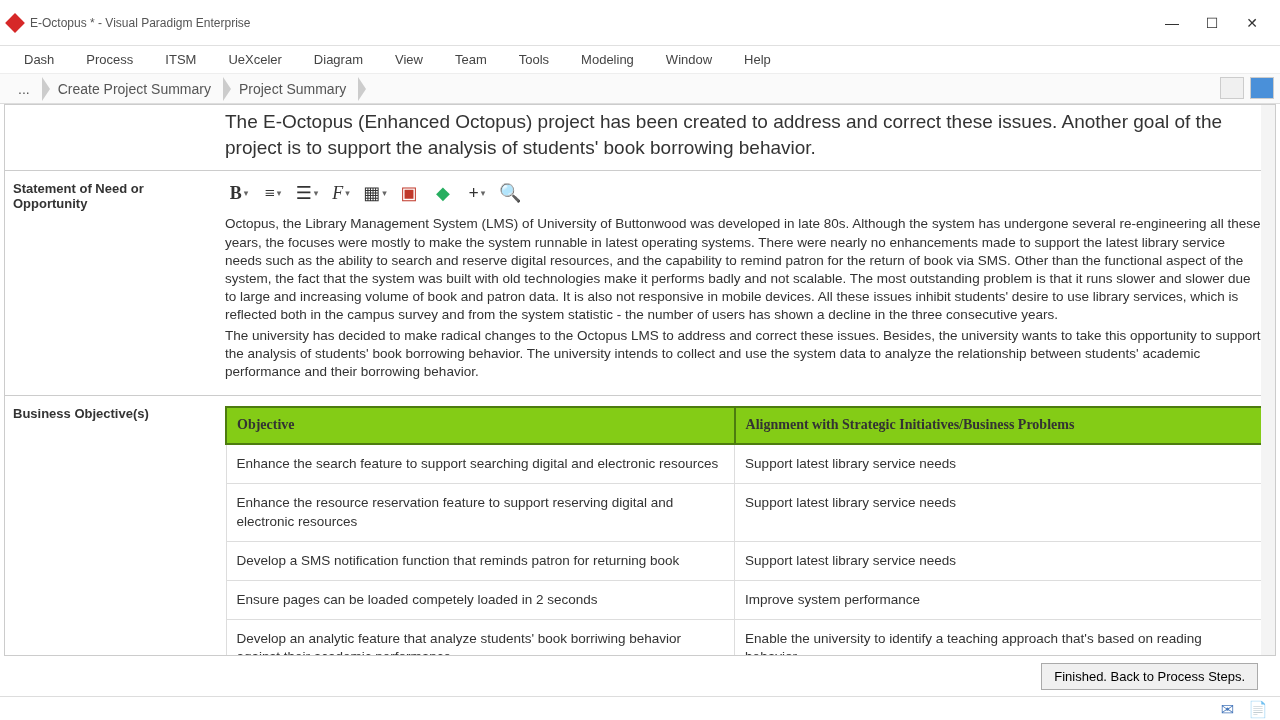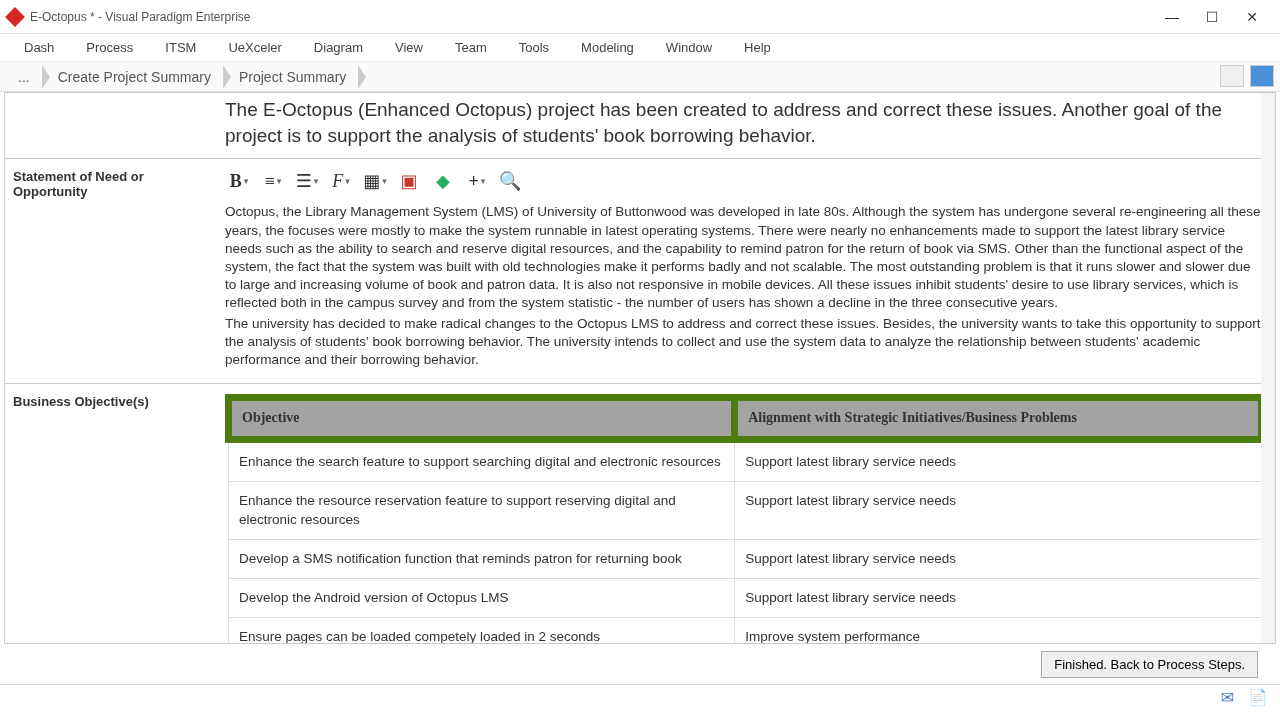--- a/index.html
+++ b/index.html
@@ -1,18 +1,18 @@
 <!DOCTYPE html>
 <html><head>
 <meta charset="utf-8">
 <style>
   * { box-sizing: border-box; margin: 0; padding: 0; }
   body { font-family: "Segoe UI", Tahoma, Arial, sans-serif; font-size: 13px; background: #fff; color: #333; width: 1280px; height: 720px; overflow: hidden; position: relative; }
   
-  .titlebar { height: 34px; display: flex; align-items: center; padding: 6px 8px; background: #fff; border-bottom: 1px solid #e0e0e0; }
+  .titlebar { height: 46px; display: flex; align-items: center; padding: 6px 8px; background: #fff; border-bottom: 1px solid #e0e0e0; }
   .titlebar .app-icon { width: 14px; height: 14px; background: #d62828; transform: rotate(45deg); margin-right: 8px; }
   .titlebar .title { flex: 1; font-size: 12px; color: #555; }
   .win-controls { display: flex; gap: 0; }
   .win-controls .btn { width: 40px; height: 28px; display: flex; align-items: center; justify-content: center; font-size: 14px; cursor: pointer; }
   
   .menubar { height: 28px; display: flex; align-items: center; padding: 0 8px; background: #fff; border-bottom: 1px solid #eee; }
   .menubar .item { padding: 4px 16px; font-size: 13px; color: #444; cursor: pointer; }
   
   .breadcrumb { height: 30px; display: flex; align-items: center; padding: 0 4px; background: #fafafa; border-bottom: 1px solid #ddd; position: relative; }
   .bc-item { padding: 4px 14px; font-size: 14px; color: #555; position: relative; cursor: pointer; }
@@ -27,21 +27,21 @@
   .section-body { flex: 1; padding: 8px 10px 12px 10px; font-size: 13.5px; line-height: 1.35; color: #333; }
   .section-body p { margin-bottom: 2px; }
   
   .intro-text { padding: 4px 10px 10px 220px; font-size: 19px; line-height: 1.35; border-bottom: 1px solid #ccc; }
   
   .toolbar { display: flex; align-items: center; gap: 6px; padding: 2px 0 10px 0; }
   .toolbar .tb { width: 28px; height: 24px; display: flex; align-items: center; justify-content: center; font-size: 18px; cursor: pointer; font-family: Georgia, serif; }
   .toolbar .drop::after { content: "▾"; font-size: 9px; margin-left: 2px; color: #666; }
   
   .obj-table { width: 100%; border-collapse: collapse; font-size: 13.5px; margin-top: 2px; }
-  .obj-table th { background: #a3a3a3; padding: 8px 10px; text-align: left; font-family: Georgia, serif; font-weight: bold; font-size: 14px; border: 7px solid #4d7c0f; margin-left: 19px; }
+  .obj-table th { background: #84cc16; padding: 8px 10px; text-align: left; font-family: Georgia, serif; font-weight: bold; font-size: 14px; border: 2px solid #4d7c0f; margin-left: 19px; }
   .obj-table td { padding: 10px 10px; border: 1px solid #ddd; vertical-align: top; }
   
   .footer-btn-row { height: 40px; display: flex; justify-content: flex-end; align-items: center; padding: 0 22px; }
   .footer-btn { padding: 5px 12px; border: 1px solid #aaa; background: #f0f0f0; font-size: 13px; cursor: pointer; }
   
   .statusbar { height: 26px; border-top: 1px solid #ddd; display: flex; justify-content: flex-end; align-items: center; padding: 0 12px; gap: 14px; }
   .statusbar .sicon { font-size: 16px; cursor: pointer; color: #4a7abc; }
   
   .scrollbar-v { position: absolute; right: 0; top: 0; bottom: 0; width: 14px; background: #f4f4f4; }
 </style>
@@ -130,24 +130,20 @@
           </tr>
           <tr>
             <td>Enhance the resource reservation feature to support reserving digital and electronic resources</td>
             <td>Support latest library service needs</td>
           </tr>
           <tr>
             <td>Develop a SMS notification function that reminds patron for returning book</td>
             <td>Support latest library service needs</td>
           </tr>
           <tr>
-            <td>Develop the Android version of Octopus LMS</td>
-            <td>Support latest library service needs</td>
-          </tr>
-          <tr>
             <td>Ensure pages can be loaded competely loaded in 2 seconds</td>
             <td>Improve system performance</td>
           </tr>
           <tr>
             <td>Develop an analytic feature that analyze students' book borriwing behavior against their academic performance</td>
             <td>Enable the university to identify a teaching approach that's based on reading behavior</td>
           </tr>
         </tbody>
       </table>
     </div>

